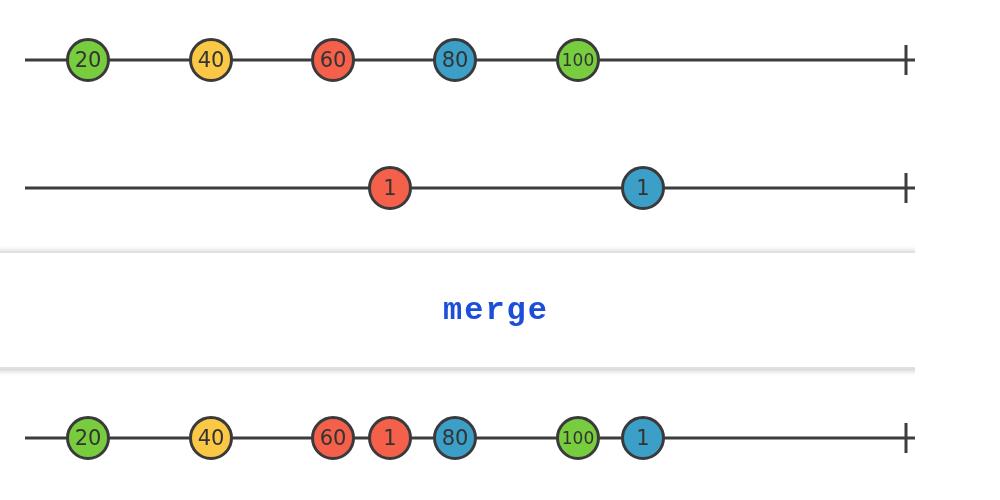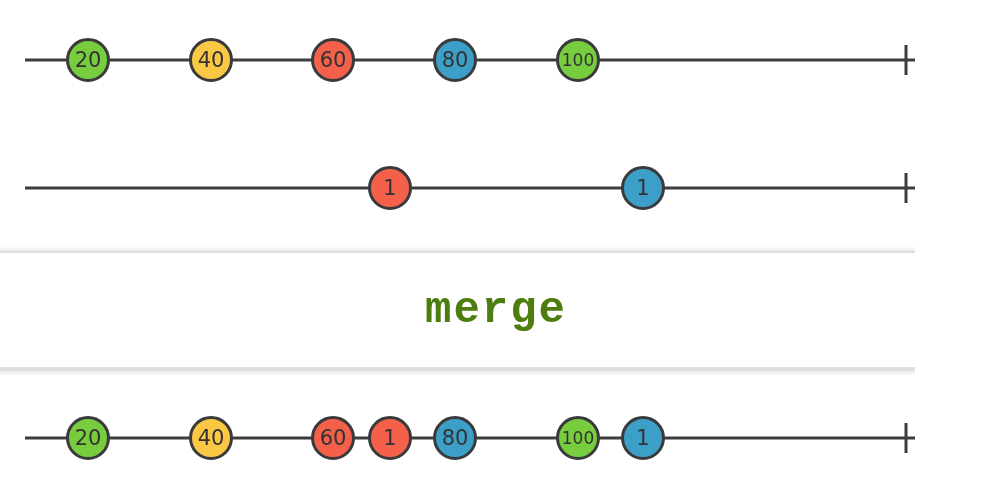--- a/index.html
+++ b/index.html
@@ -38,23 +38,23 @@
     border-radius: 0 10px 10px 0;
     box-shadow: 0 1px 6px rgba(0,0,0,0.25);
     display: flex;
     align-items: center;
     justify-content: center;
     padding-left: 64px;
   }
   .operator-label {
     font-family: "Liberation Mono", monospace;
     font-weight: 700;
-    font-size: 44px;
+    font-size: 32px;
     letter-spacing: 2px;
-    color: #4d7c0f;
+    color: #1d4ed8;
   }
 </style>
 </head>
 <body>
 
 <div class="stage">
 
   <svg width="1000" height="500" viewBox="0 0 1000 500">
 
     <g>

